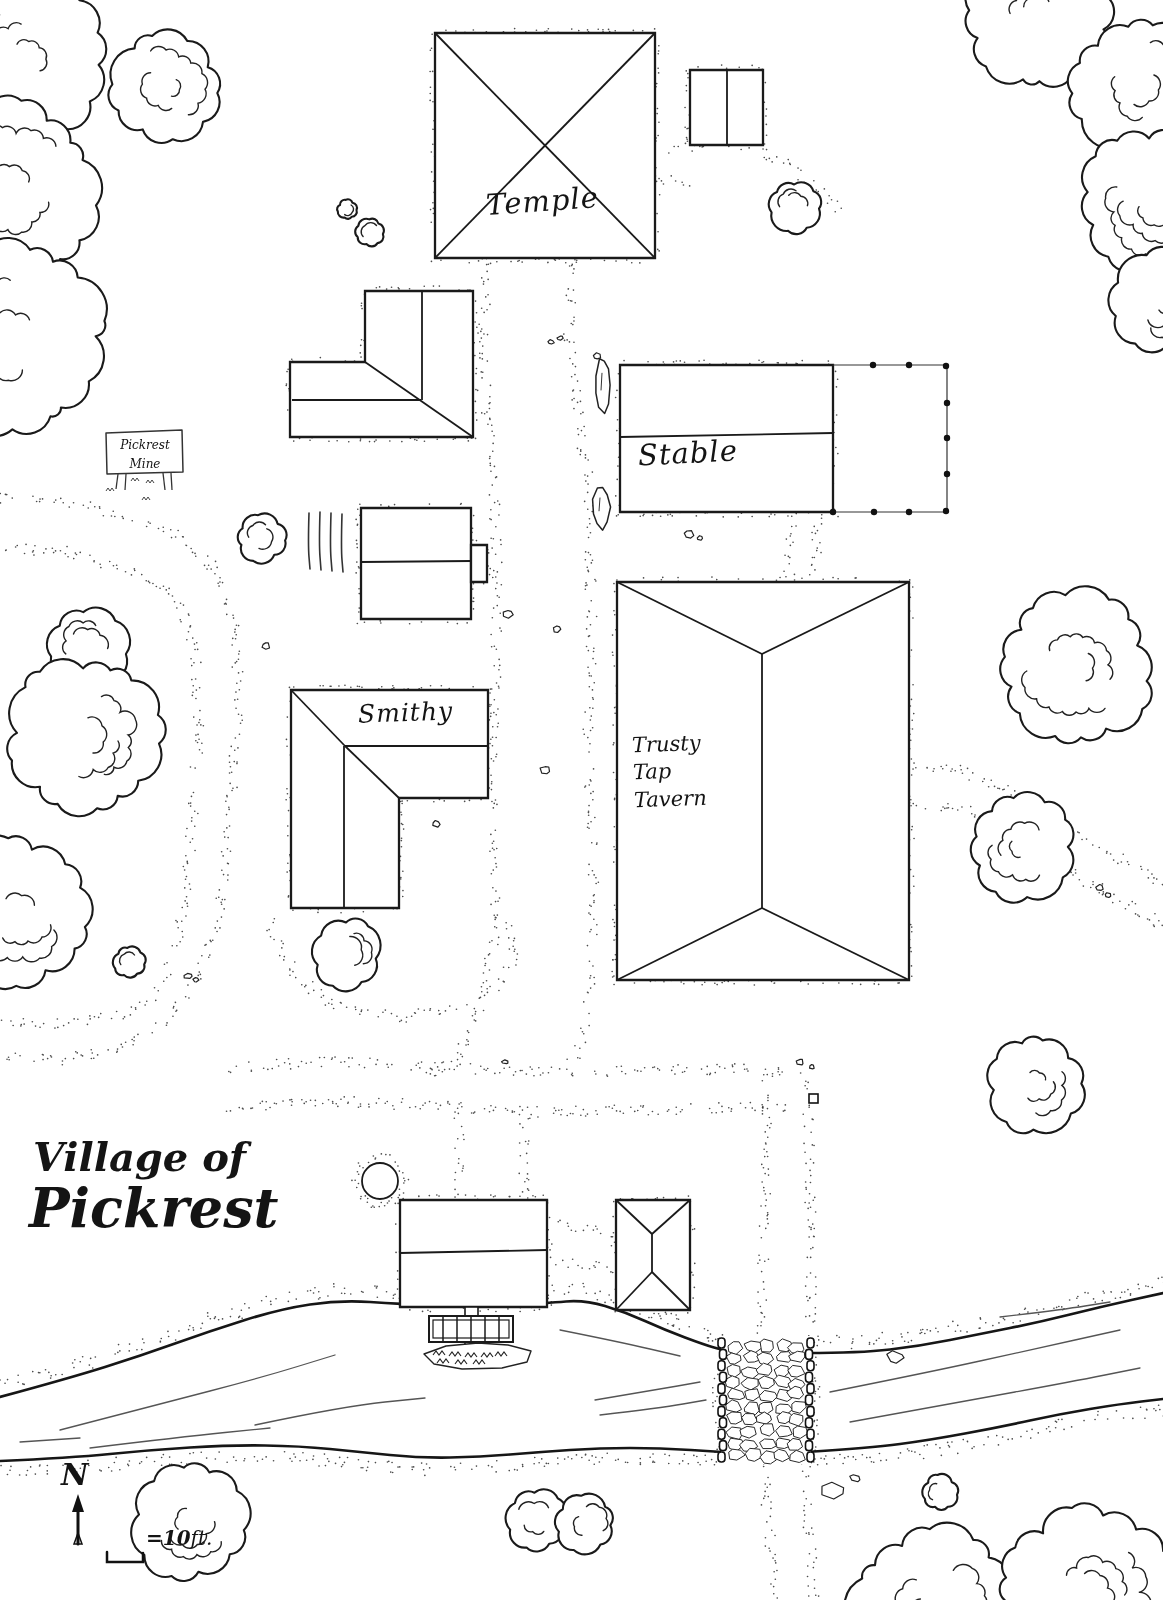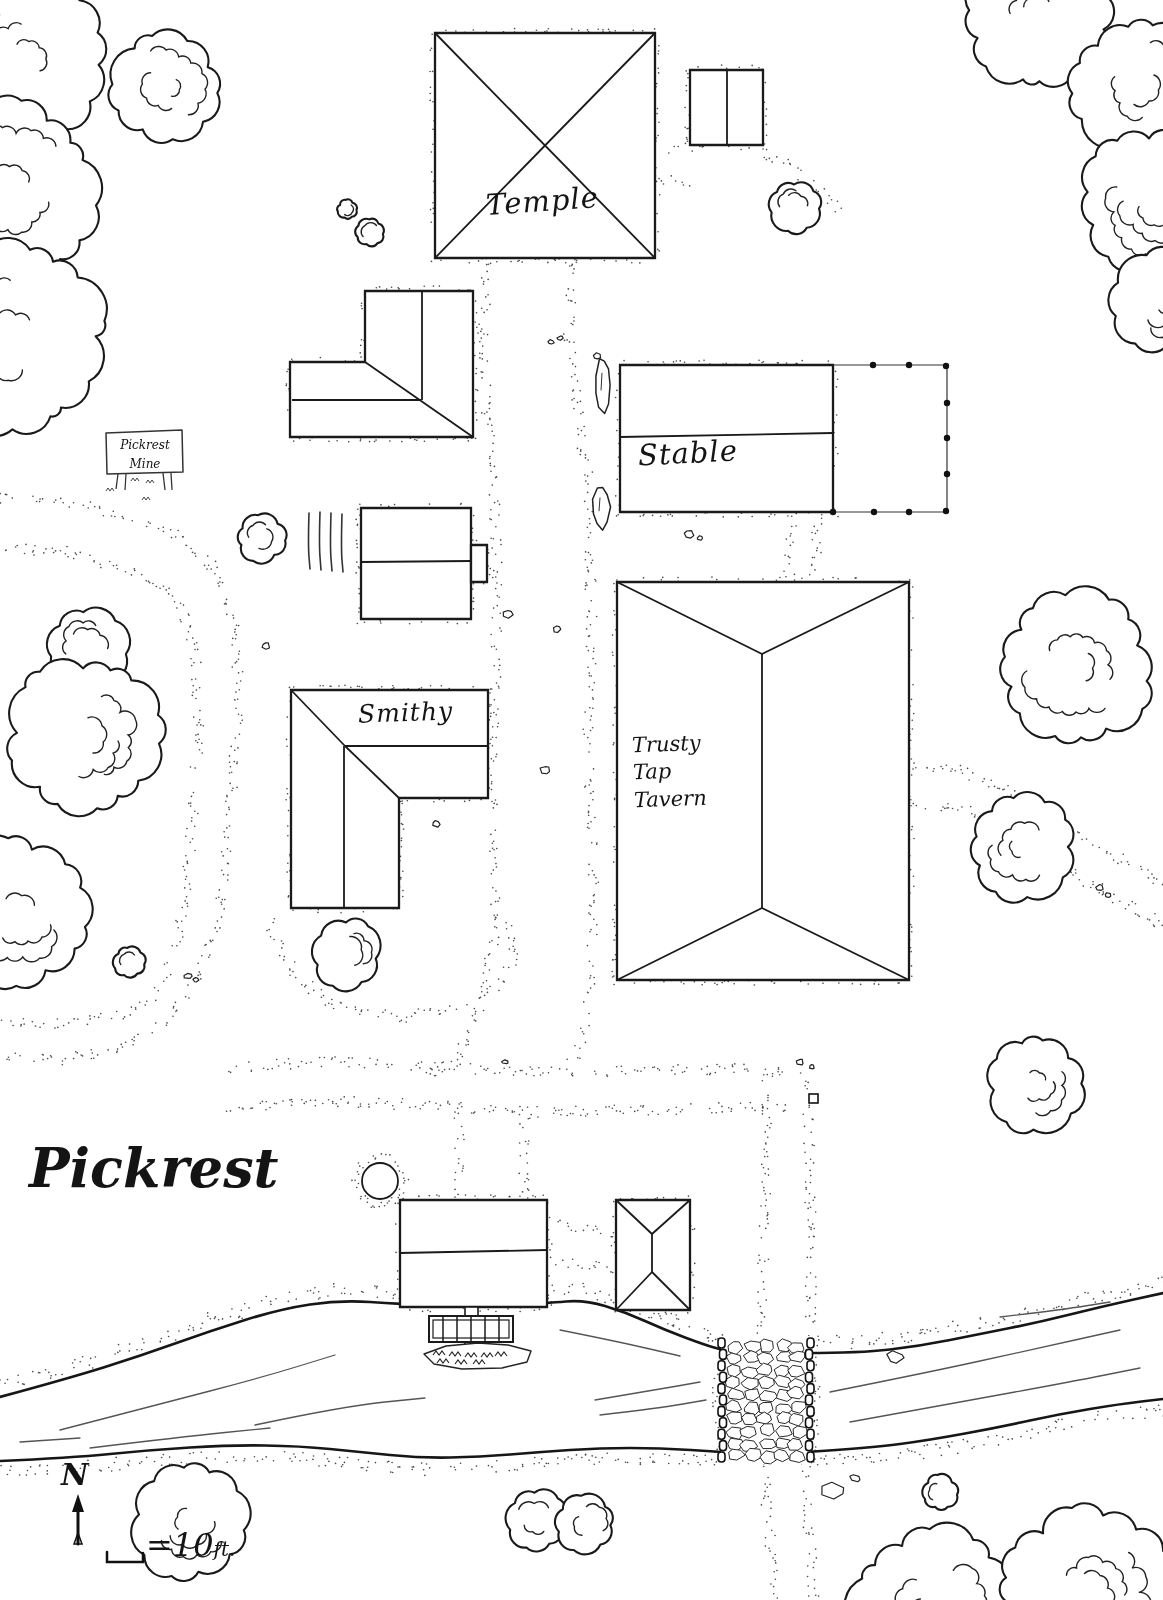--- a/index.html
+++ b/index.html
@@ -10,21 +10,21 @@
   .lbl-stable{left:638px;top:436px;font-size:29px;transform:rotate(-3deg);letter-spacing:1px;}
   .lbl-smithy{left:358px;top:698px;font-size:25px;transform:rotate(-2deg);letter-spacing:1px;}
   .lbl-tavern{left:633px;top:731px;font-size:21px;transform:rotate(-2deg);line-height:1.3;}
   .lbl-tavern span{display:block;}
   .lbl-sign{left:106px;top:436px;width:78px;font-size:12px;text-align:center;line-height:1.55;}
   .map-title{left:33px;top:1137px;font-weight:bold;line-height:1;}
   .map-title .t1{display:block;font-size:40px;}
   .map-title .t2{display:block;font-size:54px;margin-top:4px;margin-left:-4px;}
   .lbl-n{left:61px;top:1457px;font-size:30px;font-weight:bold;}
   .lbl-scale{left:146px;top:1526px;}
-  .lbl-scale .big{font-size:32px;font-weight:normal;}
+  .lbl-scale .big{font-size:20px;font-weight:bold;}
   .lbl-scale .small{font-size:20px;}
 </style>
 </head>
 <body>
 
 <div class="map">
   <svg id="map-svg" width="1163" height="1600" viewBox="0 0 1163 1600">
       <g>
         <path d="M483.2 253.1h.1M488.3 264.3h.1M490.5 263.4h.1M486.6 264.6h.1M487.1 271.4h.1M481.7 277.9h.1M488.1 279.4h.1M483.7 281.6h.1M483.4 284.1h.1M485.7 296.9h.1M488.0 294.8h.1M489.9 304.4h.1M481.6 308.3h.1M487.0 309.7h.1M484.1 312.4h.1M479.1 324.2h.1M480.8 331.4h.1M481.7 329.0h.1M483.9 334.0h.1M487.5 334.6h.1M481.3 338.1h.1M479.8 341.8h.1M482.7 346.1h.1M482.2 353.6h.1M479.7 353.2h.1M479.9 357.9h.1M482.3 358.9h.1M487.3 361.1h.1M481.2 371.9h.1M482.0 377.9h.1M482.7 372.3h.1M490.4 385.4h.1M489.8 396.8h.1M489.1 403.6h.1M489.4 408.5h.1M490.0 402.8h.1M481.7 412.9h.1M486.9 412.1h.1M484.6 413.8h.1M489.9 419.4h.1M487.9 424.2h.1M489.7 418.4h.1M491.7 425.3h.1M492.1 431.3h.1M494.0 435.8h.1M493.1 443.4h.1M492.7 451.3h.1M489.9 456.6h.1M489.6 458.5h.1M490.2 463.4h.1M494.4 466.4h.1M490.3 465.5h.1M490.9 471.2h.1M495.6 477.6h.1M496.5 476.9h.1M492.2 485.1h.1M489.4 494.9h.1M494.6 502.6h.1M499.5 504.4h.1M497.7 501.0h.1M490.8 509.7h.1M498.9 515.0h.1M491.1 519.6h.1M489.8 518.8h.1M495.8 526.8h.1M491.1 538.2h.1M500.6 539.9h.1M501.0 544.5h.1M493.3 538.7h.1M492.1 548.1h.1M495.6 554.3h.1M501.7 562.4h.1M493.7 570.6h.1M497.3 571.9h.1M492.7 577.5h.1M496.9 583.0h.1M495.7 577.0h.1M501.3 584.7h.1M495.7 588.6h.1M499.1 597.2h.1M497.3 595.7h.1M497.2 605.6h.1M493.6 608.1h.1M500.2 613.3h.1M492.3 617.7h.1M501.2 631.1h.1M499.9 628.1h.1M491.1 634.5h.1M494.3 646.3h.1M491.6 646.8h.1M496.3 649.3h.1M499.7 665.4h.1M499.1 659.4h.1M494.2 665.7h.1M498.9 669.7h.1M500.5 677.1h.1M496.5 683.0h.1M498.5 686.3h.1M498.9 688.0h.1M491.7 689.0h.1M494.3 699.8h.1M491.0 704.8h.1M497.9 709.0h.1M489.8 706.2h.1M493.8 712.6h.1M496.2 714.7h.1M489.3 719.9h.1M492.7 726.7h.1M497.5 726.8h.1M498.2 723.2h.1M488.0 733.5h.1M496.1 737.5h.1M492.5 737.2h.1M492.4 745.8h.1M489.9 743.6h.1M487.1 746.0h.1M488.6 747.9h.1M496.6 754.2h.1M495.9 756.8h.1M493.5 761.0h.1M488.8 768.2h.1M487.2 773.3h.1M487.3 786.1h.1M491.7 781.8h.1M491.5 783.7h.1M491.4 789.6h.1M495.4 800.0h.1M496.9 804.4h.1M494.2 803.4h.1M493.3 807.9h.1M495.3 830.3h.1M490.8 834.4h.1M493.6 841.2h.1M492.3 843.2h.1M492.5 848.3h.1M494.0 849.8h.1M496.7 848.5h.1M489.9 851.2h.1M495.1 857.8h.1M495.9 863.6h.1M493.2 870.1h.1M496.4 867.0h.1M491.3 873.8h.1M492.8 887.7h.1M495.9 891.1h.1M499.5 898.0h.1M495.5 901.6h.1M498.0 901.3h.1M491.0 904.4h.1M494.2 915.2h.1M497.3 915.1h.1M495.1 919.4h.1M495.3 917.3h.1M496.0 917.7h.1M496.5 927.8h.1M494.7 926.7h.1M498.6 937.4h.1M491.9 940.7h.1M489.6 942.3h.1M497.8 944.5h.1M489.6 953.7h.1M488.5 954.9h.1M485.5 963.5h.1M484.8 958.5h.1M485.0 965.5h.1M483.4 973.0h.1M489.4 970.0h.1M486.5 980.8h.1M483.3 982.8h.1M487.1 988.7h.1M481.7 991.8h.1M481.4 986.8h.1M484.5 995.4h.1M479.2 998.3h.1M474.3 1008.6h.1M483.5 1010.5h.1M475.6 1011.6h.1M472.4 1015.8h.1M475.2 1014.0h.1M474.2 1020.0h.1M475.6 1020.9h.1M467.5 1030.9h.1M468.6 1032.5h.1M466.8 1039.7h.1M468.1 1041.3h.1M468.2 1044.5h.1M466.0 1045.0h.1M458.4 1043.9h.1M457.6 1052.7h.1M462.3 1056.6h.1M460.8 1054.3h.1M457.5 1059.6h.1M457.1 1066.1h.1M451.4 1061.5h.1M449.4 1069.1h.1M438.9 1070.3h.1M437.6 1066.9h.1M435.7 1075.5h.1M430.3 1073.9h.1M434.6 1075.8h.1M426.3 1072.6h.1" stroke="#2e2e2e" stroke-width="1.6" stroke-linecap="round" fill="none" opacity="0.85"></path>
         <path d="M572.2 264.4h.1M569.6 266.0h.1M573.9 268.9h.1M571.7 265.6h.1M573.1 273.2h.1M573.4 290.1h.1M568.2 289.1h.1M568.3 288.7h.1M570.5 300.8h.1M566.3 295.4h.1M571.8 301.1h.1M568.4 300.2h.1M575.2 302.7h.1M574.0 317.3h.1M571.2 323.5h.1M573.9 321.0h.1M572.8 324.6h.1M563.8 334.1h.1M567.1 339.9h.1M564.5 340.4h.1M569.4 341.9h.1M573.9 342.2h.1M575.3 352.6h.1M569.9 358.5h.1M572.7 363.9h.1M575.4 366.6h.1M571.6 376.8h.1M577.5 381.1h.1M574.9 374.6h.1M572.7 390.9h.1M580.2 390.7h.1M573.4 390.1h.1M572.1 399.9h.1M577.5 402.4h.1M580.4 401.4h.1M574.0 398.5h.1M573.9 408.6h.1M580.8 413.7h.1M582.9 412.4h.1M584.1 426.5h.1M581.4 430.6h.1M577.8 428.7h.1M578.4 434.6h.1M584.9 435.8h.1M577.4 448.4h.1M580.7 449.9h.1M580.2 454.6h.1M585.4 457.9h.1M580.7 451.3h.1M585.4 454.9h.1M588.1 460.0h.1M584.9 475.0h.1M592.3 472.1h.1M585.8 481.1h.1M587.6 476.1h.1M588.0 484.1h.1M587.6 492.4h.1M584.6 501.4h.1M593.0 505.7h.1M592.2 511.6h.1M587.7 509.3h.1M589.4 518.8h.1M589.8 523.7h.1M587.3 527.2h.1M590.4 532.7h.1M588.5 537.5h.1M585.6 551.9h.1M588.4 552.6h.1M590.4 554.8h.1M585.3 559.8h.1M591.3 562.9h.1M592.4 560.3h.1M587.2 567.3h.1M588.4 571.6h.1M588.0 570.4h.1M595.8 581.0h.1M586.9 585.1h.1M594.9 579.5h.1M586.0 582.9h.1M585.5 585.8h.1M585.3 589.3h.1M591.2 600.8h.1M588.8 611.0h.1M589.3 611.6h.1M587.3 616.9h.1M596.6 616.5h.1M590.4 624.7h.1M586.6 628.9h.1M589.5 635.7h.1M588.5 636.4h.1M586.5 646.5h.1M593.5 651.5h.1M593.8 648.2h.1M588.3 650.6h.1M593.0 658.6h.1M588.0 667.3h.1M595.6 663.8h.1M589.4 675.7h.1M589.1 673.1h.1M591.2 676.0h.1M594.2 682.8h.1M589.3 686.8h.1M592.4 689.9h.1M593.2 699.2h.1M592.6 697.8h.1M589.8 707.7h.1M592.8 708.2h.1M585.1 712.1h.1M590.3 720.0h.1M591.2 716.1h.1M590.5 730.5h.1M592.6 727.7h.1M583.2 729.2h.1M587.8 737.6h.1M584.2 734.3h.1M589.9 743.8h.1M589.0 752.0h.1M593.5 768.9h.1M590.9 781.0h.1M590.2 779.7h.1M584.8 787.1h.1M589.2 785.0h.1M585.5 786.0h.1M593.1 791.6h.1M590.8 793.4h.1M589.0 805.6h.1M592.8 799.7h.1M588.5 811.3h.1M588.6 815.2h.1M594.8 817.5h.1M588.4 812.6h.1M591.0 821.7h.1M588.1 823.5h.1M587.5 827.2h.1M589.0 828.3h.1M591.7 842.8h.1M596.9 843.1h.1M596.6 844.2h.1M589.0 864.4h.1M592.4 870.8h.1M588.6 874.8h.1M594.1 874.9h.1M596.1 883.5h.1M595.9 877.7h.1M598.3 882.3h.1M593.4 895.8h.1M594.2 894.7h.1M594.0 900.7h.1M589.7 905.2h.1M593.9 902.5h.1M591.1 906.3h.1M590.3 914.5h.1M588.9 913.1h.1M593.8 919.3h.1M591.0 929.6h.1M596.8 924.7h.1M589.9 931.7h.1M596.8 934.5h.1M587.4 945.6h.1M589.4 961.3h.1M592.9 966.0h.1M590.6 975.8h.1M594.1 977.5h.1M589.9 978.1h.1M590.6 988.1h.1M594.5 983.9h.1M587.5 992.2h.1M588.1 992.8h.1M583.7 1001.9h.1M589.0 1013.5h.1M589.1 1025.6h.1M582.4 1031.7h.1M580.8 1028.3h.1M583.7 1033.8h.1M585.4 1042.5h.1M585.4 1042.4h.1M574.9 1045.8h.1M579.8 1048.2h.1M577.7 1057.8h.1M579.9 1058.3h.1M567.1 1059.2h.1" stroke="#2e2e2e" stroke-width="1.6" stroke-linecap="round" fill="none" opacity="0.85"></path>
@@ -402,19 +402,20 @@
   <div class="map-label lbl-tavern">
     <span>Trusty</span>
     <span>Tap</span>
     <span>Tavern</span>
   </div>
   <div class="map-label lbl-sign">
     <span>Pickrest</span><br>
     <span>Mine</span>
   </div>
   <div class="map-label map-title">
+    <span class="t1">Village of</span>
     <span class="t2">Pickrest</span>
   </div>
   <div class="map-label lbl-n">N</div>
   <div class="map-label lbl-scale">
     <span class="big">=10</span><span class="small">ft.</span>
   </div>
 </div>
 
 </body></html>

